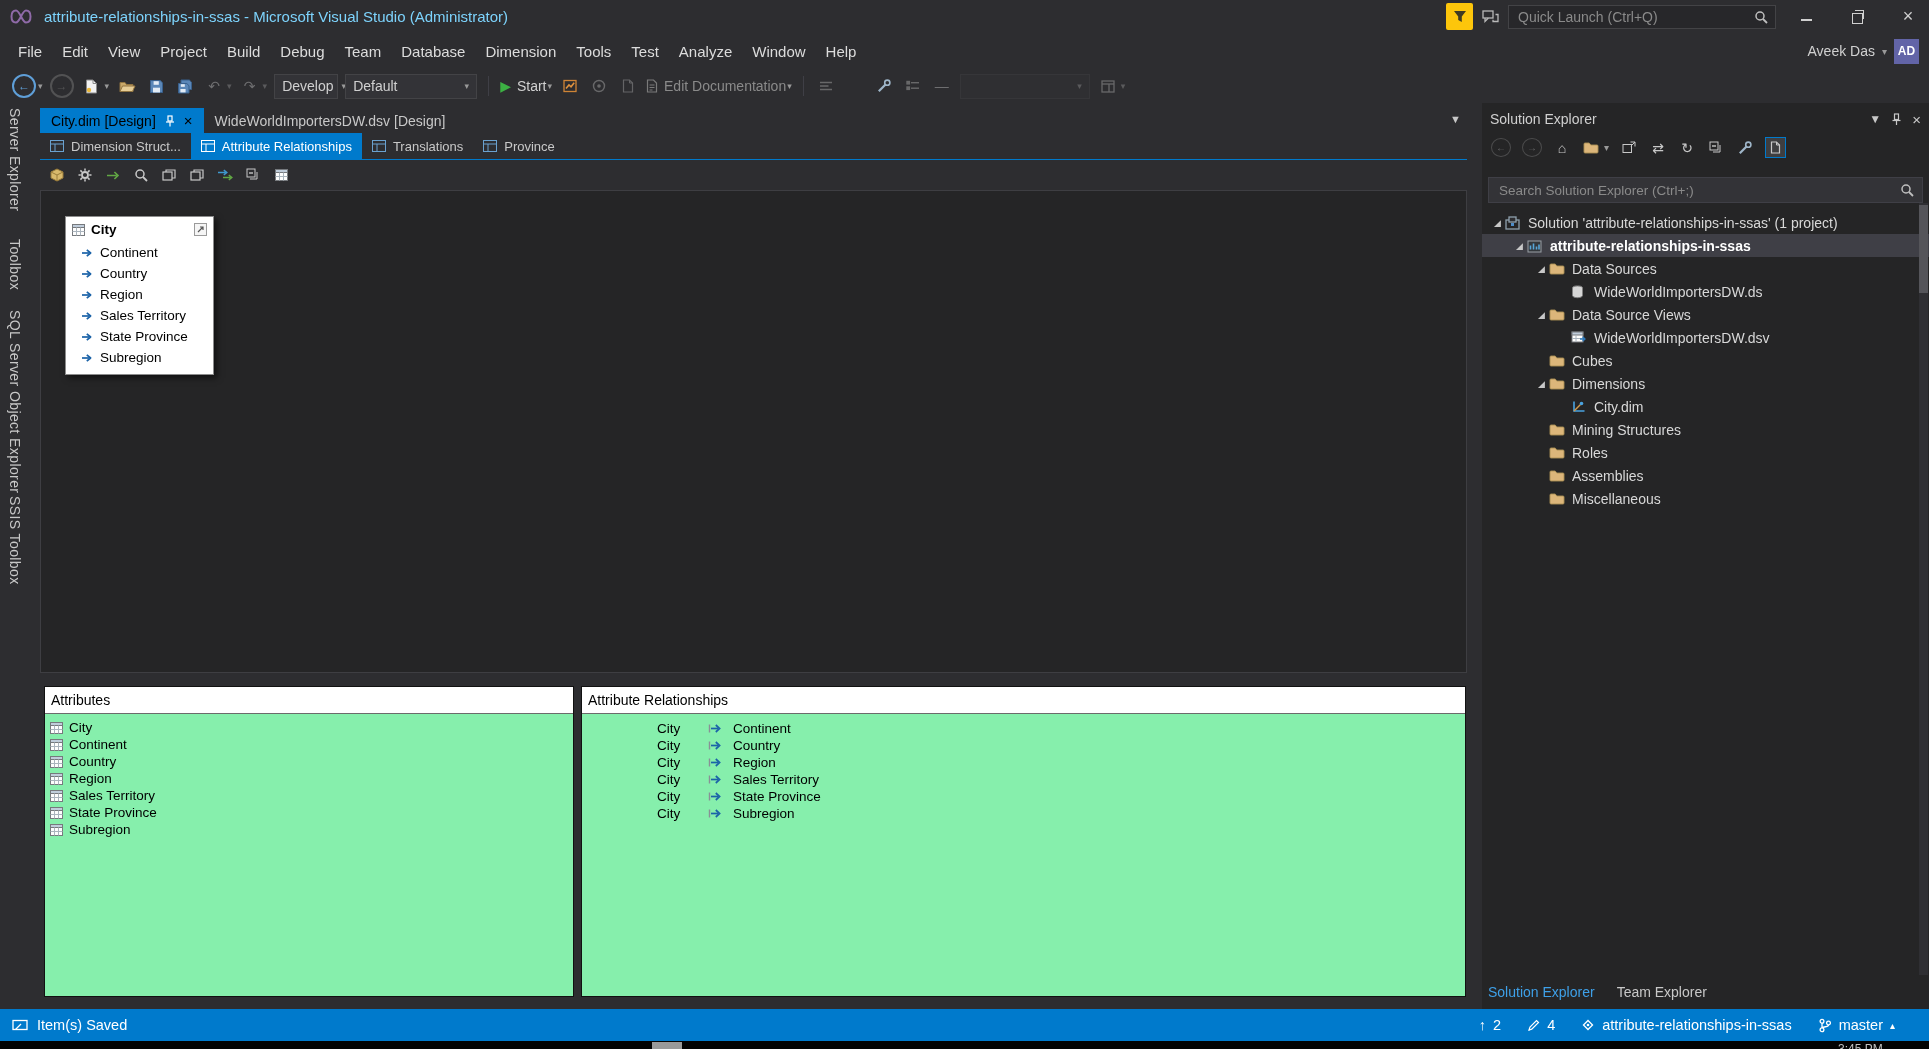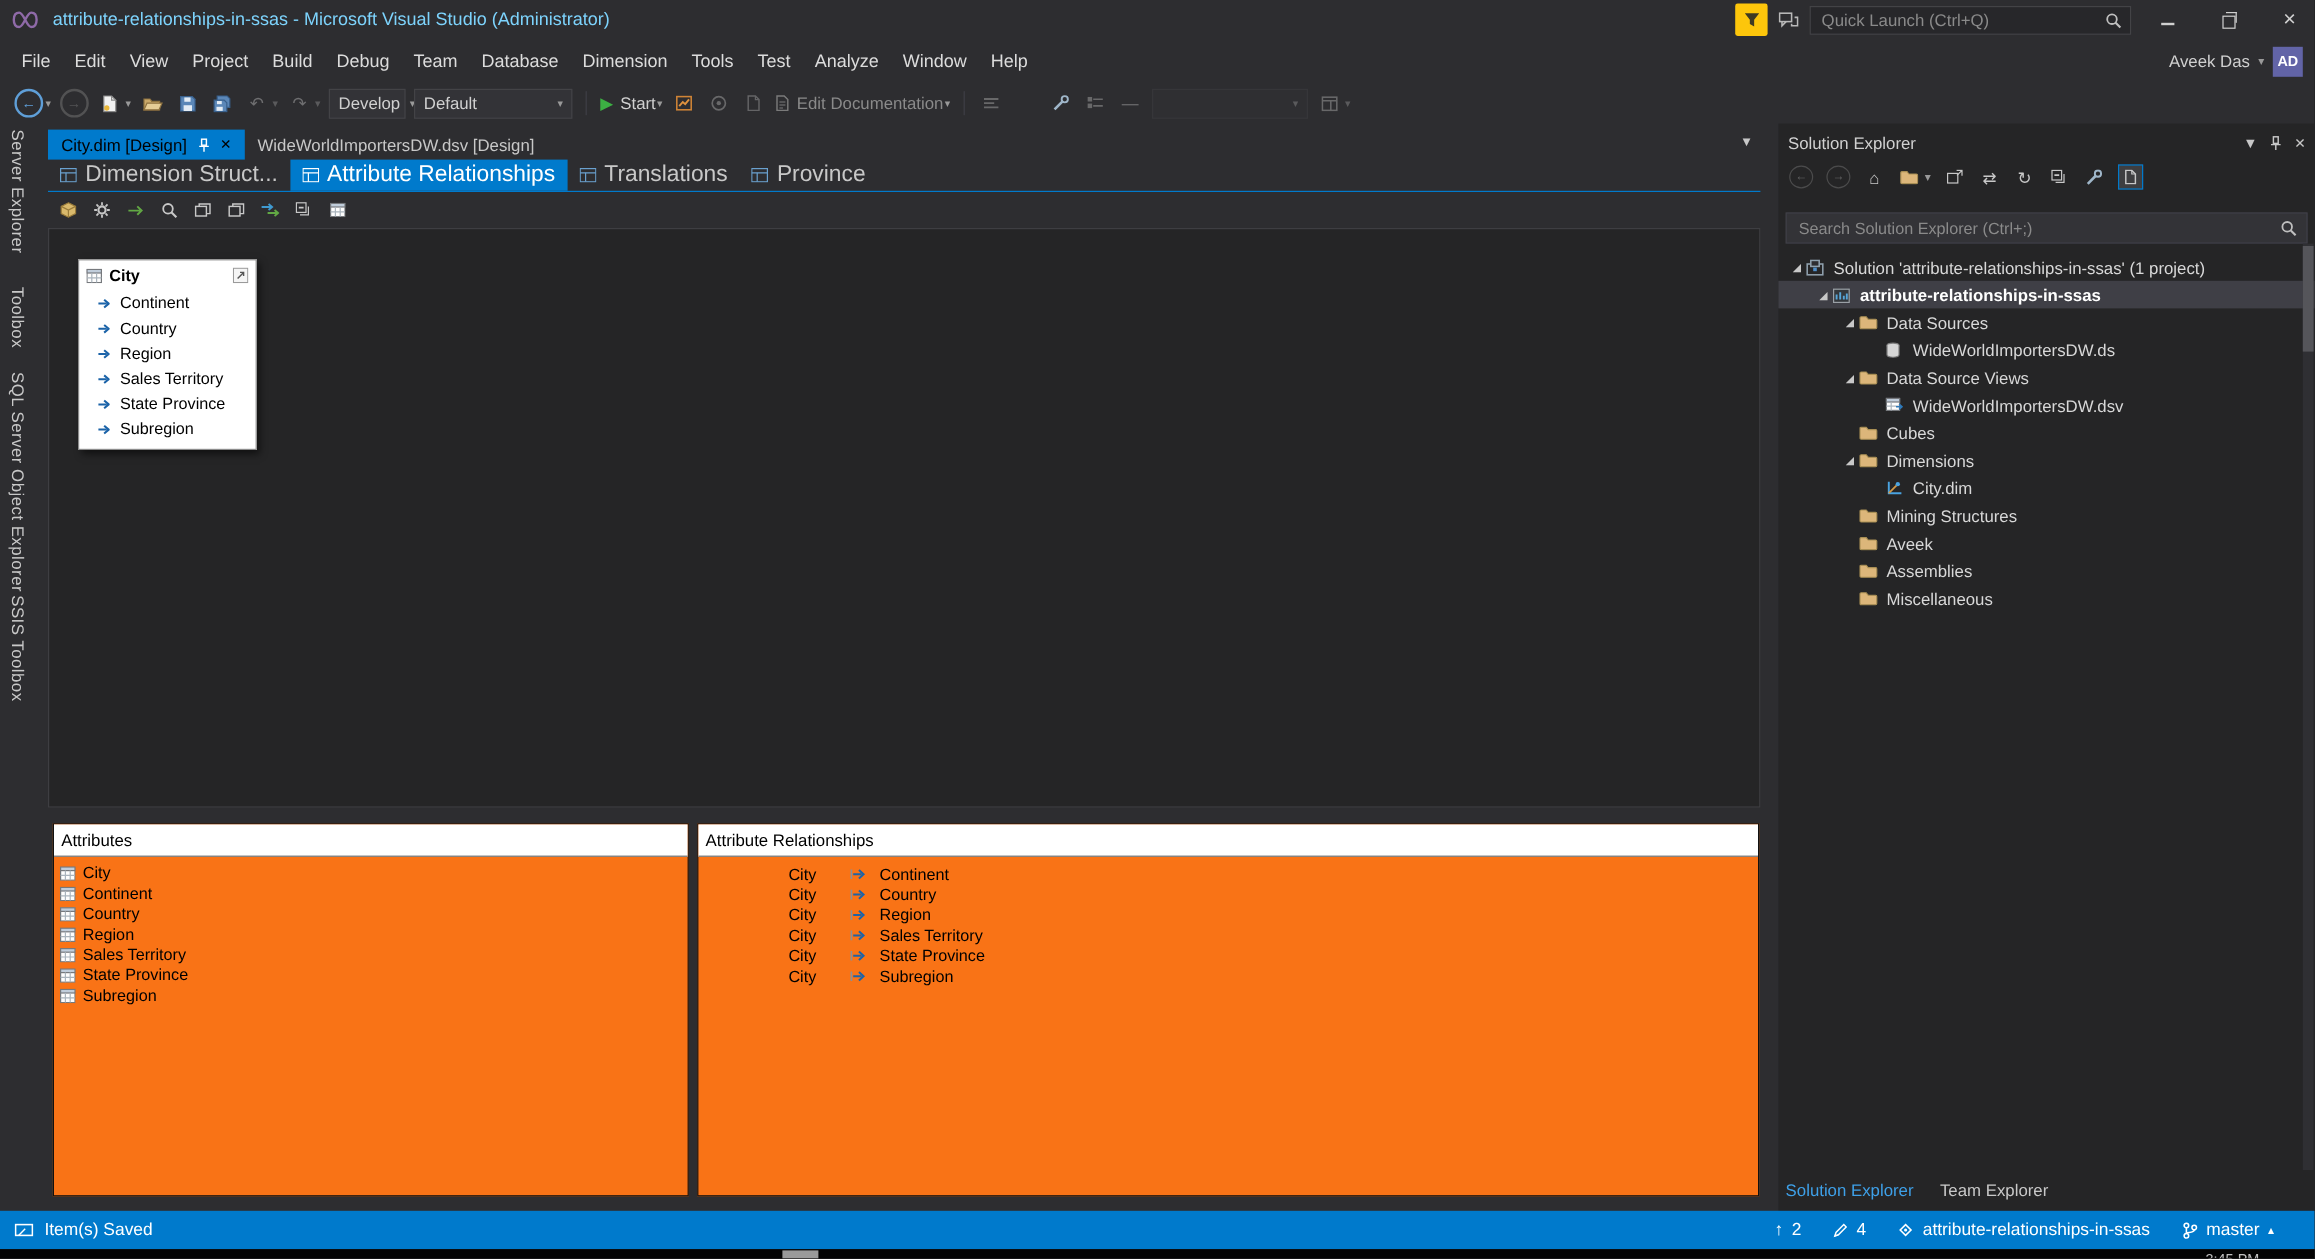--- a/index.html
+++ b/index.html
@@ -46,34 +46,34 @@
   #left-strip{position:absolute;left:0;top:103px;width:33px;height:906px;}
   .side-tab{position:absolute;left:7px;writing-mode:vertical-rl;color:#c8c8c8;font-size:14px;white-space:nowrap;letter-spacing:.4px;}
   
   #doc-tabs{position:absolute;left:40px;top:108px;height:25px;display:flex;font-size:14px;}
   .doc-tab{display:flex;align-items:center;padding:0 11px;gap:9px;white-space:nowrap;}
   .doc-tab.active{background:#007acc;color:#000000;}
   .doc-tab.inactive{color:#c8c8c8;}
   .doc-tab .close{font-size:15px;line-height:1;}
   #tabstrip-caret{position:absolute;left:1450px;top:113px;color:#c8c8c8;font-size:11px;}
   
-  #designer-tabs{position:absolute;left:40px;top:133px;width:1427px;height:26px;display:flex;border-bottom:1px solid #007acc;font-size:19px;box-sizing:content-box;}
+  #designer-tabs{position:absolute;left:40px;top:133px;width:1427px;height:26px;display:flex;border-bottom:1px solid #007acc;font-size:13px;box-sizing:content-box;}
   .dtab{display:flex;align-items:center;gap:7px;padding:0 10px;color:#c8c8c8;white-space:nowrap;}
   .dtab.active{background:#007acc;color:#fff;}
   
   #designer-toolbar{position:absolute;left:40px;top:161px;width:1427px;height:28px;display:flex;align-items:center;gap:10px;padding-left:8px;box-sizing:border-box;}
   .dt-icon{width:18px;height:18px;display:flex;align-items:center;justify-content:center;color:#c0c0c0;font-size:13px;}
   
   #design-surface{position:absolute;left:40px;top:190px;width:1427px;height:483px;background:#252526;border:1px solid #3e3e42;box-sizing:border-box;}
   #city-card{position:absolute;left:24px;top:25px;width:147px;background:#fff;border:1px solid #8c8c8c;box-shadow:3px 3px 6px rgba(0,0,0,.55);padding-bottom:6px;}
   .card-header{height:25px;display:flex;align-items:center;gap:6px;padding:0 6px;}
   .card-title{font-weight:bold;font-size:13.5px;color:#000;flex:1;}
   .card-item{height:21px;display:flex;align-items:center;gap:7px;padding-left:15px;font-size:13.5px;color:#000;}
   
-  .panel{position:absolute;background:#f97316;border:1px solid #111;box-sizing:border-box;}
+  .panel{position:absolute;background:#86efac;border:1px solid #111;box-sizing:border-box;}
   #attributes-panel{left:44px;top:686px;width:530px;height:311px;}
   #relationships-panel{left:581px;top:686px;width:885px;height:311px;}
   .panel-header{height:27px;display:flex;align-items:center;padding-left:6px;font-size:14px;color:#000;border-bottom:1px solid #6b6b6b;box-sizing:border-box;background:#fff;}
   .attr-list{padding-top:5px;}
   .attr-item{height:17px;display:flex;align-items:center;gap:6px;padding-left:5px;font-size:13.5px;color:#000;}
   .rel-rows{padding-top:6px;}
   .rel-row{height:17px;display:flex;align-items:center;font-size:13.5px;color:#000;}
   .rel-source{margin-left:75px;width:50px;}
   .rel-icon{width:26px;display:flex;align-items:center;}
   
@@ -842,21 +842,21 @@
           </span>
           <span class="tree-label">Mining Structures</span>
         </div>
         <div class="tree-row" style="padding-left: 52px;">
           <span class="tree-arrow"></span>
           <span class="tree-icon">
             <svg width="16" height="13" viewBox="0 0 16 13">
               <path d="M1 3 Q1 2 2 2 H6.2 L7.8 4 H14 Q15 4 15 5 V11 Q15 12 14 12 H2 Q1 12 1 11 Z" fill="#dcb67a" stroke="#a98f54" stroke-width="0.9"></path>
             </svg>
           </span>
-          <span class="tree-label">Aveek</span>
+          <span class="tree-label">Roles</span>
         </div>
         <div class="tree-row" style="padding-left: 52px;">
           <span class="tree-arrow"></span>
           <span class="tree-icon">
             <svg width="16" height="13" viewBox="0 0 16 13">
               <path d="M1 3 Q1 2 2 2 H6.2 L7.8 4 H14 Q15 4 15 5 V11 Q15 12 14 12 H2 Q1 12 1 11 Z" fill="#dcb67a" stroke="#a98f54" stroke-width="0.9"></path>
             </svg>
           </span>
           <span class="tree-label">Assemblies</span>
         </div>

